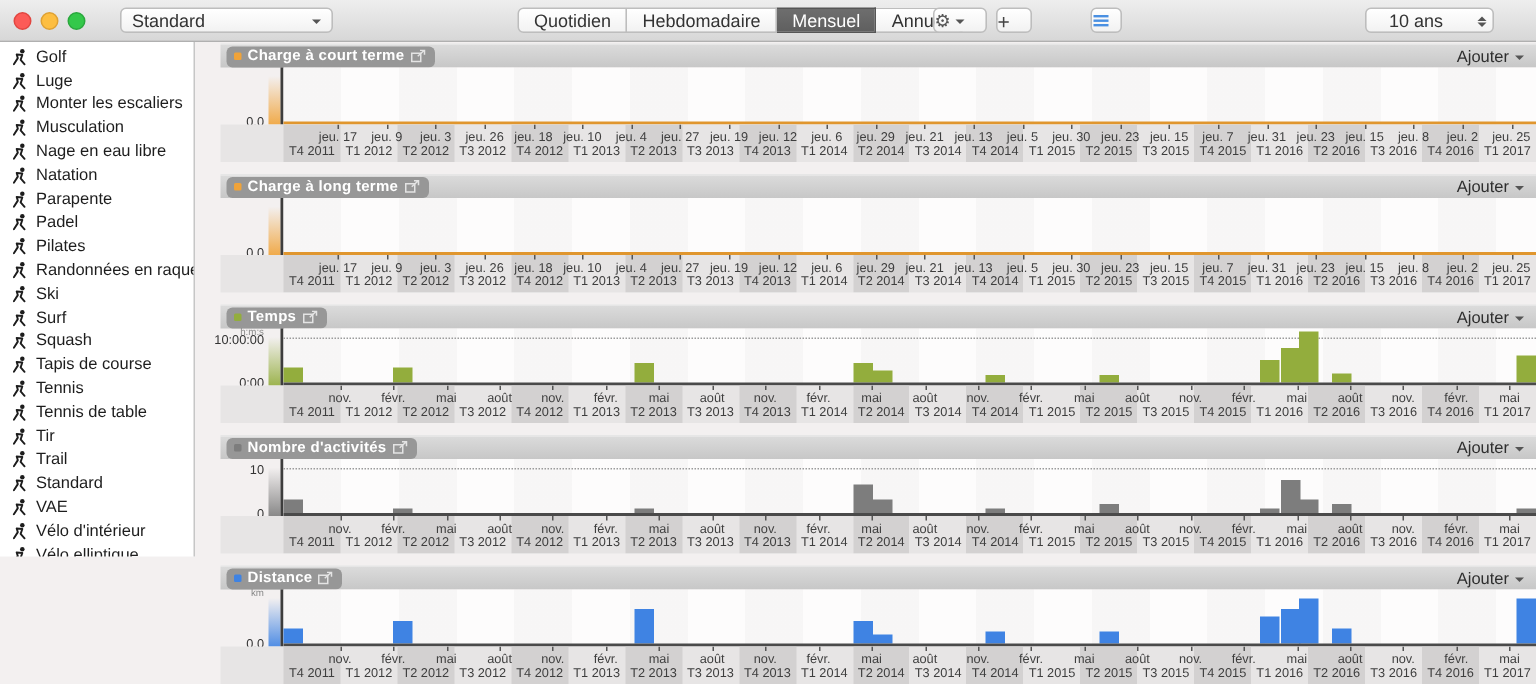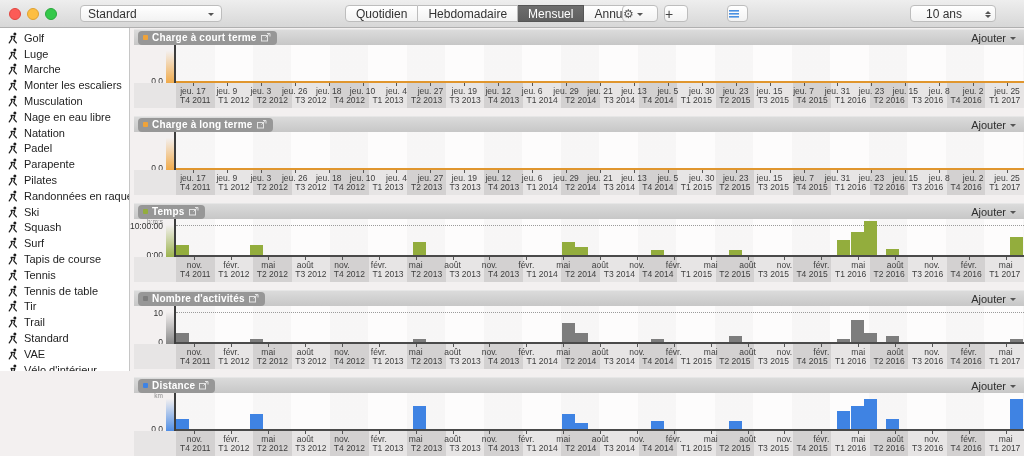--- a/index.html
+++ b/index.html
@@ -28,21 +28,21 @@
   .tri-dn{width:0;height:0;border:3px solid transparent;border-top-color:#555;}
   .gear-glyph{font-family:"DejaVu Sans",sans-serif;font-size:12px;color:#555;line-height:1;}
   
   #app{display:flex;height:343px;}
   #sidebar{width:130px;background:#ffffff;border-right:1px solid #c6c6c6;box-sizing:border-box;padding-top:2px;overflow:hidden;}
   .srow{height:15.8px;display:flex;align-items:center;gap:5px;padding-left:7px;font-size:11px;color:#1d1d1d;white-space:nowrap;}
   .srow svg{flex:0 0 auto;}
   .srow.sel{background:#3875d7;color:#ffffff;}
   #main{flex:1;padding:1px 0 0 4px;box-sizing:border-box;}
   
-  .panel{height:79px;margin-bottom:8px;position:relative;}
+  .panel{height:79px;margin-bottom:8px;position:relative;margin-left:13px;}
   .phead{height:16px;background:linear-gradient(#dbdbdb,#c7c7c7);border-top:1px solid #e6e6e6;box-sizing:border-box;display:flex;align-items:center;justify-content:space-between;padding:0 8px 0 4px;}
   .pill{display:inline-flex;align-items:center;gap:4px;background:#979797;border-radius:4px;padding:1px 6px 2px 5px;}
   .pill .dot{width:5px;height:5px;border-radius:1px;}
   .pill .ptitle{font-size:10px;font-weight:bold;color:#ffffff;letter-spacing:.2px;}
   .ajouter{display:flex;align-items:center;gap:4px;font-size:11px;color:#2e2e2e;}
   .pbody{height:38px;display:flex;justify-content:space-between;}
   .ylab{width:32px;position:relative;font-size:8.5px;color:#333;}
   .ylab .unit{position:absolute;top:-1px;right:3px;font-size:6.5px;color:#8a8a8a;}
   .ylab .ytop{position:absolute;top:2px;right:3px;}
   .ylab .ybot{position:absolute;bottom:-3px;right:3px;}
@@ -50,21 +50,21 @@
   .spine{width:2px;height:100%;background:#3d3d3d;}
   .plot{flex:1;position:relative;background:
     repeating-linear-gradient(to right, rgba(0,0,0,0.022) 0 38.5px, rgba(0,0,0,0) 38.5px 77px),#fdfcfc;}
   .dotted{position:absolute;top:6px;left:0;right:0;border-top:1px dotted #9b9b9b;}
   .baseline{position:absolute;bottom:0;left:0;right:0;height:2px;}
   .bar{position:absolute;bottom:2px;width:13px;}
   .lstrip{height:25px;position:relative;background:#e7e5e5;overflow:hidden;}
   .linner{position:absolute;left:42px;right:0;top:0;bottom:0;}
   .band{position:absolute;top:0;bottom:0;background:#d3d1d1;}
   .lrow{position:absolute;left:0;right:0;display:flex;}
-  .drow{top:0;padding-top:3px;}
+  .drow{top:0;padding-top:3px;padding-left:20px;}
   .qrow{top:12px;}
   .lcell{flex:1 1 0;text-align:center;font-size:8.5px;color:#3e3e3e;position:relative;white-space:nowrap;}
   .drow .lcell::before{content:"";position:absolute;top:-3px;left:50%;width:1px;height:3px;background:#555;}
 </style>
 </head>
 <body>
 
 <div id="toolbar">
   <div class="tl" id="tl-close"></div>
   <div class="tl" id="tl-min"></div>
@@ -119,27 +119,20 @@
           <circle cx="10.5" cy="2.8" r="2" fill="currentColor"></circle>
           <path d="M3 14.5 L6.5 9 L5.5 5.8 L10.5 6.2 L9 10.5 L12.5 14.5" stroke="currentColor" stroke-width="1.7" fill="none" stroke-linecap="round" stroke-linejoin="round"></path>
         </svg>
         <span class="slabel">Luge</span>
       </div>
       <div class="srow">
         <svg width="12" height="12" viewBox="0 0 16 16">
           <circle cx="10.5" cy="2.8" r="2" fill="currentColor"></circle>
           <path d="M3 14.5 L6.5 9 L5.5 5.8 L10.5 6.2 L9 10.5 L12.5 14.5" stroke="currentColor" stroke-width="1.7" fill="none" stroke-linecap="round" stroke-linejoin="round"></path>
         </svg>
-        <span class="slabel">Marche</span>
-      </div>
-      <div class="srow">
-        <svg width="12" height="12" viewBox="0 0 16 16">
-          <circle cx="10.5" cy="2.8" r="2" fill="currentColor"></circle>
-          <path d="M3 14.5 L6.5 9 L5.5 5.8 L10.5 6.2 L9 10.5 L12.5 14.5" stroke="currentColor" stroke-width="1.7" fill="none" stroke-linecap="round" stroke-linejoin="round"></path>
-        </svg>
         <span class="slabel">Monter les escaliers</span>
       </div>
       <div class="srow">
         <svg width="12" height="12" viewBox="0 0 16 16">
           <circle cx="10.5" cy="2.8" r="2" fill="currentColor"></circle>
           <path d="M3 14.5 L6.5 9 L5.5 5.8 L10.5 6.2 L9 10.5 L12.5 14.5" stroke="currentColor" stroke-width="1.7" fill="none" stroke-linecap="round" stroke-linejoin="round"></path>
         </svg>
         <span class="slabel">Musculation</span>
       </div>
       <div class="srow">
@@ -154,34 +147,34 @@
           <circle cx="10.5" cy="2.8" r="2" fill="currentColor"></circle>
           <path d="M3 14.5 L6.5 9 L5.5 5.8 L10.5 6.2 L9 10.5 L12.5 14.5" stroke="currentColor" stroke-width="1.7" fill="none" stroke-linecap="round" stroke-linejoin="round"></path>
         </svg>
         <span class="slabel">Natation</span>
       </div>
       <div class="srow">
         <svg width="12" height="12" viewBox="0 0 16 16">
           <circle cx="10.5" cy="2.8" r="2" fill="currentColor"></circle>
           <path d="M3 14.5 L6.5 9 L5.5 5.8 L10.5 6.2 L9 10.5 L12.5 14.5" stroke="currentColor" stroke-width="1.7" fill="none" stroke-linecap="round" stroke-linejoin="round"></path>
         </svg>
+        <span class="slabel">Parapente</span>
+      </div>
+      <div class="srow">
+        <svg width="12" height="12" viewBox="0 0 16 16">
+          <circle cx="10.5" cy="2.8" r="2" fill="currentColor"></circle>
+          <path d="M3 14.5 L6.5 9 L5.5 5.8 L10.5 6.2 L9 10.5 L12.5 14.5" stroke="currentColor" stroke-width="1.7" fill="none" stroke-linecap="round" stroke-linejoin="round"></path>
+        </svg>
         <span class="slabel">Padel</span>
       </div>
       <div class="srow">
         <svg width="12" height="12" viewBox="0 0 16 16">
           <circle cx="10.5" cy="2.8" r="2" fill="currentColor"></circle>
           <path d="M3 14.5 L6.5 9 L5.5 5.8 L10.5 6.2 L9 10.5 L12.5 14.5" stroke="currentColor" stroke-width="1.7" fill="none" stroke-linecap="round" stroke-linejoin="round"></path>
         </svg>
-        <span class="slabel">Parapente</span>
-      </div>
-      <div class="srow">
-        <svg width="12" height="12" viewBox="0 0 16 16">
-          <circle cx="10.5" cy="2.8" r="2" fill="currentColor"></circle>
-          <path d="M3 14.5 L6.5 9 L5.5 5.8 L10.5 6.2 L9 10.5 L12.5 14.5" stroke="currentColor" stroke-width="1.7" fill="none" stroke-linecap="round" stroke-linejoin="round"></path>
-        </svg>
         <span class="slabel">Pilates</span>
       </div>
       <div class="srow">
         <svg width="12" height="12" viewBox="0 0 16 16">
           <circle cx="10.5" cy="2.8" r="2" fill="currentColor"></circle>
           <path d="M3 14.5 L6.5 9 L5.5 5.8 L10.5 6.2 L9 10.5 L12.5 14.5" stroke="currentColor" stroke-width="1.7" fill="none" stroke-linecap="round" stroke-linejoin="round"></path>
         </svg>
         <span class="slabel">Randonnées en raquett...</span>
       </div>
       <div class="srow">
@@ -189,28 +182,28 @@
           <circle cx="10.5" cy="2.8" r="2" fill="currentColor"></circle>
           <path d="M3 14.5 L6.5 9 L5.5 5.8 L10.5 6.2 L9 10.5 L12.5 14.5" stroke="currentColor" stroke-width="1.7" fill="none" stroke-linecap="round" stroke-linejoin="round"></path>
         </svg>
         <span class="slabel">Ski</span>
       </div>
       <div class="srow">
         <svg width="12" height="12" viewBox="0 0 16 16">
           <circle cx="10.5" cy="2.8" r="2" fill="currentColor"></circle>
           <path d="M3 14.5 L6.5 9 L5.5 5.8 L10.5 6.2 L9 10.5 L12.5 14.5" stroke="currentColor" stroke-width="1.7" fill="none" stroke-linecap="round" stroke-linejoin="round"></path>
         </svg>
+        <span class="slabel">Surf</span>
+      </div>
+      <div class="srow">
+        <svg width="12" height="12" viewBox="0 0 16 16">
+          <circle cx="10.5" cy="2.8" r="2" fill="currentColor"></circle>
+          <path d="M3 14.5 L6.5 9 L5.5 5.8 L10.5 6.2 L9 10.5 L12.5 14.5" stroke="currentColor" stroke-width="1.7" fill="none" stroke-linecap="round" stroke-linejoin="round"></path>
+        </svg>
         <span class="slabel">Squash</span>
-      </div>
-      <div class="srow">
-        <svg width="12" height="12" viewBox="0 0 16 16">
-          <circle cx="10.5" cy="2.8" r="2" fill="currentColor"></circle>
-          <path d="M3 14.5 L6.5 9 L5.5 5.8 L10.5 6.2 L9 10.5 L12.5 14.5" stroke="currentColor" stroke-width="1.7" fill="none" stroke-linecap="round" stroke-linejoin="round"></path>
-        </svg>
-        <span class="slabel">Surf</span>
       </div>
       <div class="srow">
         <svg width="12" height="12" viewBox="0 0 16 16">
           <circle cx="10.5" cy="2.8" r="2" fill="currentColor"></circle>
           <path d="M3 14.5 L6.5 9 L5.5 5.8 L10.5 6.2 L9 10.5 L12.5 14.5" stroke="currentColor" stroke-width="1.7" fill="none" stroke-linecap="round" stroke-linejoin="round"></path>
         </svg>
         <span class="slabel">Tapis de course</span>
       </div>
       <div class="srow">
         <svg width="12" height="12" viewBox="0 0 16 16">

